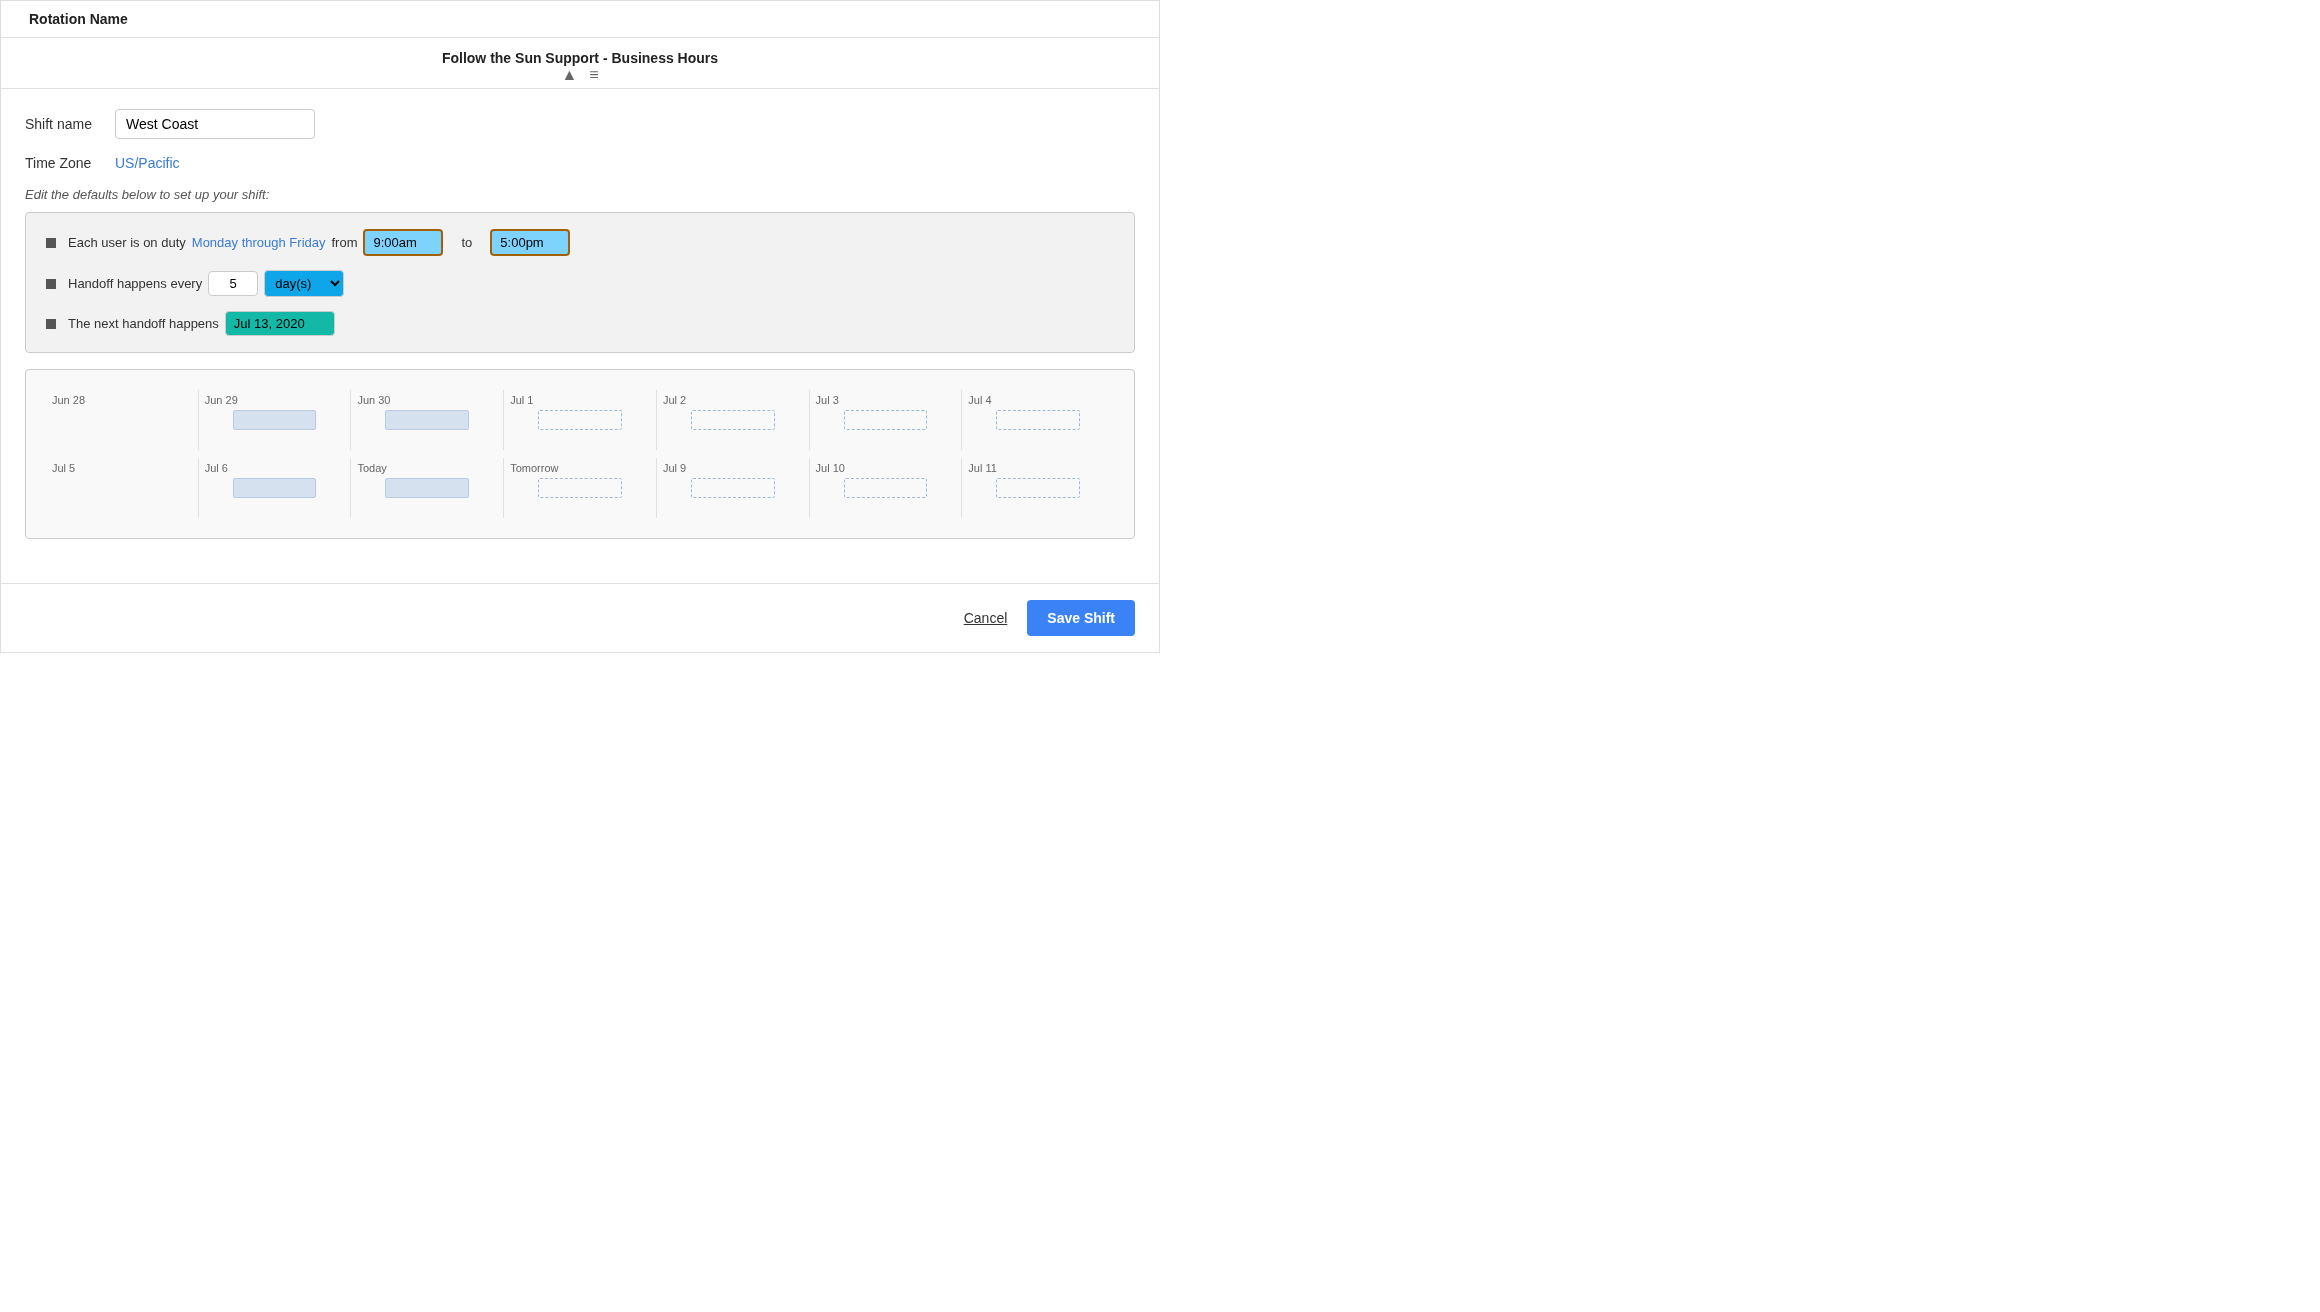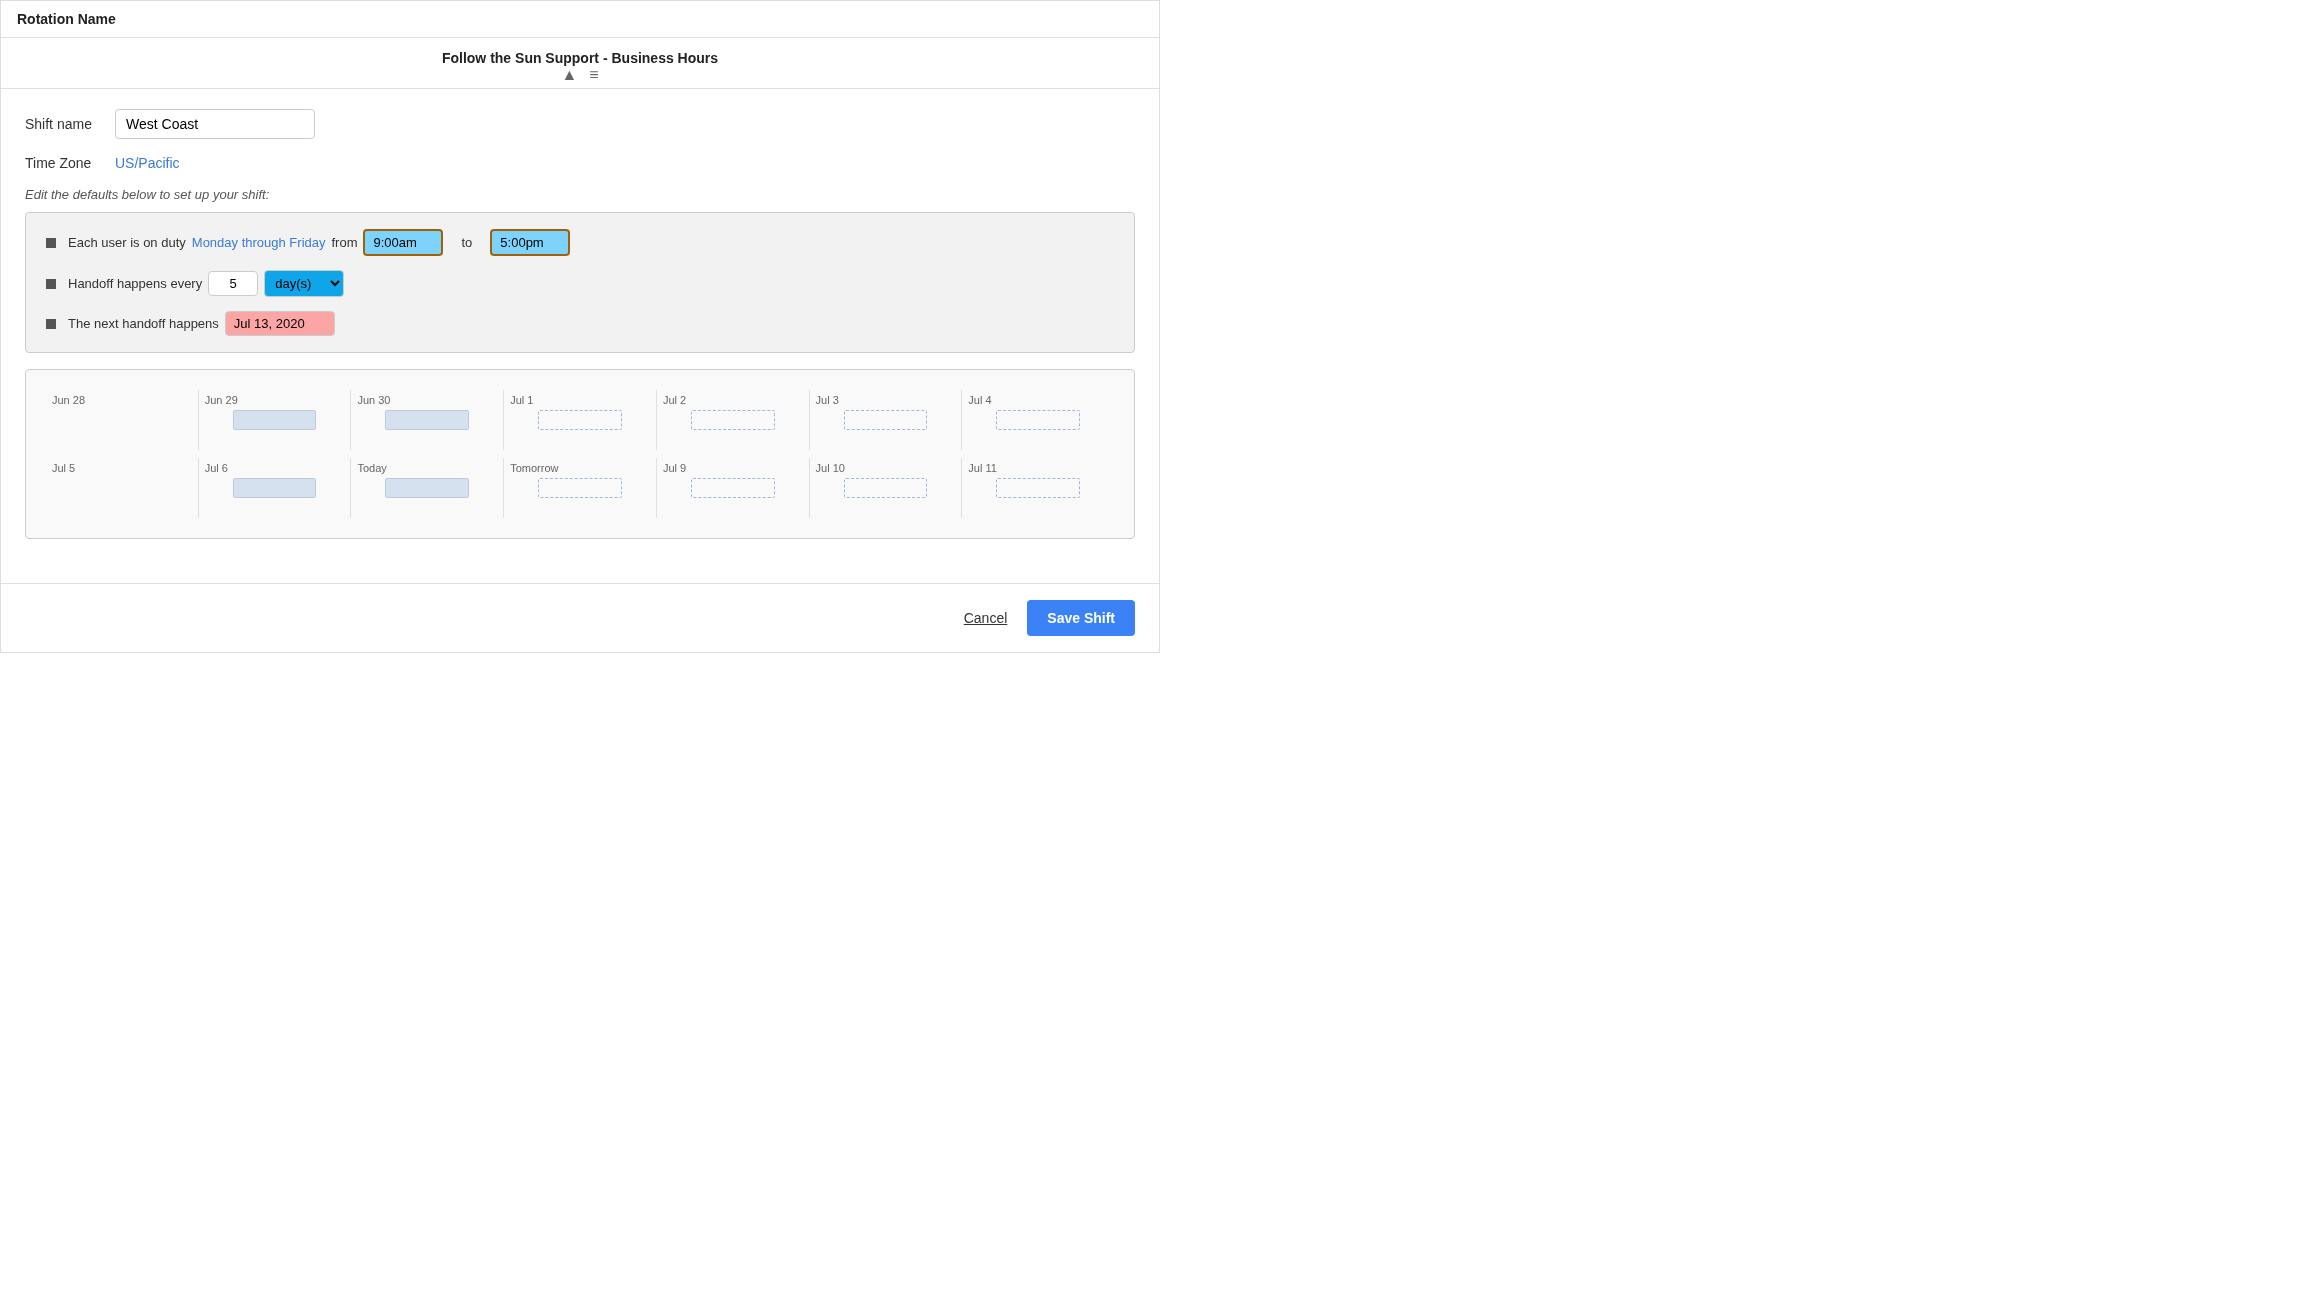--- a/index.html
+++ b/index.html
@@ -10,21 +10,21 @@
       color: #333;
       width: 1160px;
       min-height: 656px;
     }
     .page-wrapper {
       border: 1px solid #ddd;
       background: #fff;
       position: relative;
     }
     .header-bar {
-      padding: 10px 16px;
+      padding: 10px 28px;
       border-bottom: 1px solid #e0e0e0;
       display: flex;
       align-items: center;
       justify-content: space-between;
     }
     .header-bar-title {
       font-weight: 700;
       font-size: 14px;
       color: #222;
     }
@@ -147,21 +147,21 @@
       padding: 4px 6px;
       font-size: 13px;
       background: #0ea5e9;
     }
     .date-input {
       border: 1px solid #ccc;
       border-radius: 4px;
       padding: 4px 8px;
       font-size: 13px;
       width: 110px;
-      background: #fca5a5;
+      background: #14b8a6;
     }
     .calendar-box {
       border: 1px solid #ccc;
       border-radius: 4px;
       background: #f9f9f9;
       padding: 20px;
       margin-bottom: 24px;
     }
     .calendar-grid {
       display: flex;

